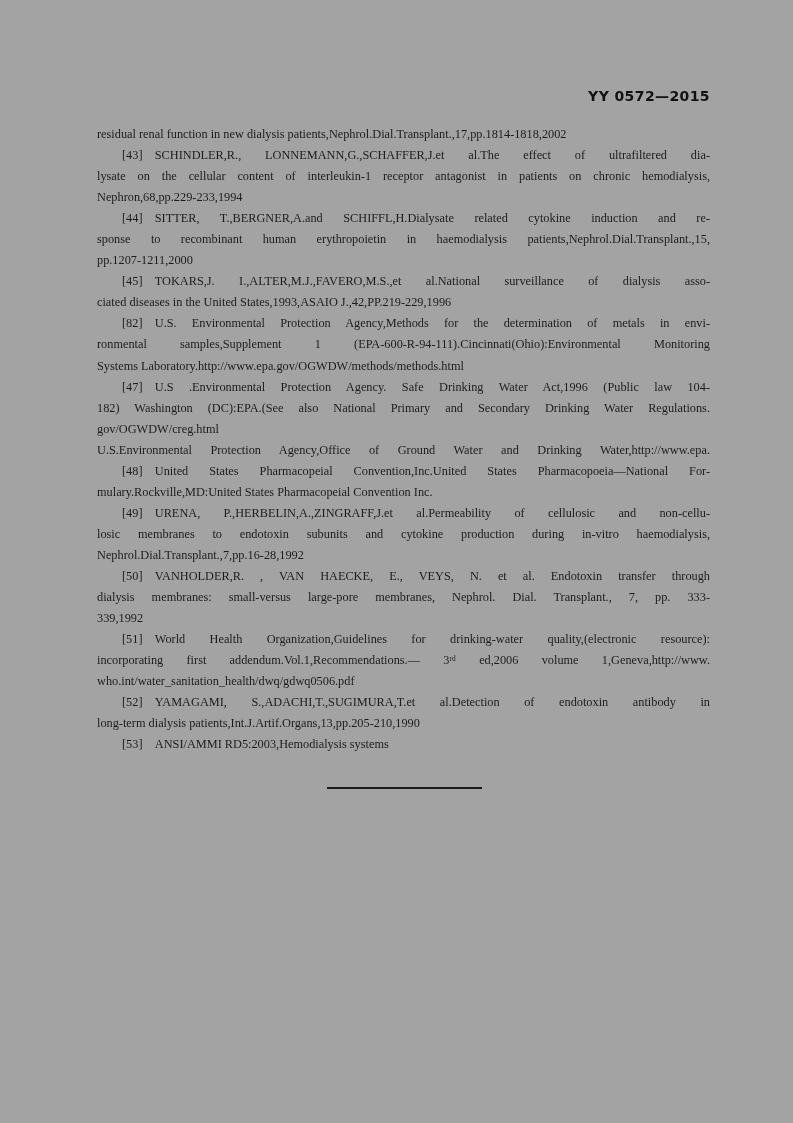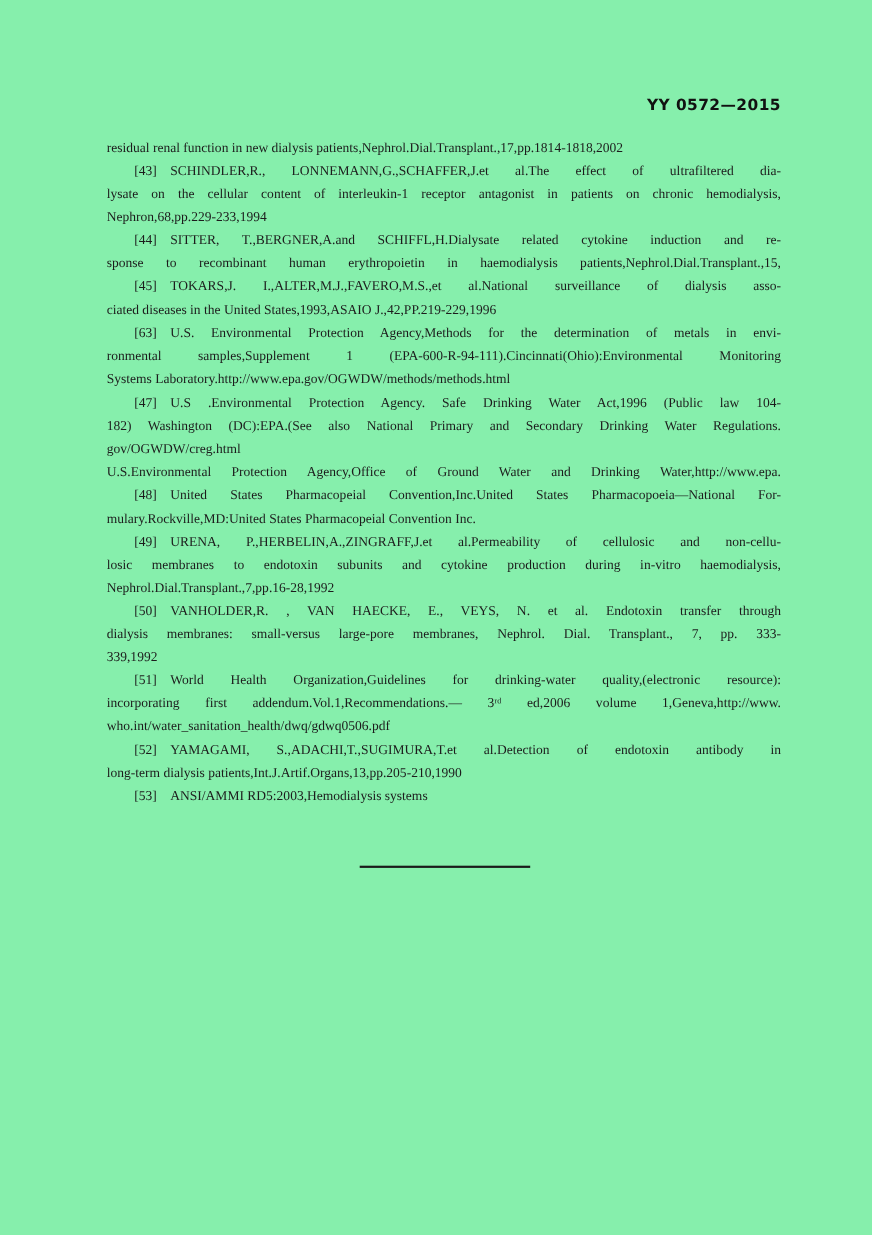--- a/index.html
+++ b/index.html
@@ -1,21 +1,21 @@
 <!DOCTYPE html>
 <html><head>
 <meta charset="utf-8">
 <style>
   * { margin: 0; padding: 0; box-sizing: border-box; }
   html, body { background: #ffffff; }
   .page {
     position: relative;
     width: 793px;
     height: 1123px;
-    background: #86efac;
+    background: #a3a3a3;
     font-family: "Liberation Serif", "DejaVu Serif", serif;
     color: #1c1c1c;
     overflow: hidden;
   }
   .doc-header {
     position: absolute;
     top: 88px;
     right: 83px;
     font-family: "DejaVu Sans", "Liberation Sans", sans-serif;
     font-weight: bold;
@@ -68,29 +68,30 @@
 
     <div class="ref">
       <div class="line first just">[43] SCHINDLER,R., LONNEMANN,G.,SCHAFFER,J.et al.The effect of ultrafiltered dia-</div>
       <div class="line just">lysate on the cellular content of interleukin-1 receptor antagonist in patients on chronic hemodialysis,</div>
       <div class="line">Nephron,68,pp.229-233,1994</div>
     </div>
 
     <div class="ref">
       <div class="line first just">[44] SITTER, T.,BERGNER,A.and SCHIFFL,H.Dialysate related cytokine induction and re-</div>
       <div class="line just">sponse to recombinant human erythropoietin in haemodialysis patients,Nephrol.Dial.Transplant.,15,</div>
+      <div class="line">pp.1207-1211,2000</div>
     </div>
 
     <div class="ref">
       <div class="line first just">[45] TOKARS,J. I.,ALTER,M.J.,FAVERO,M.S.,et al.National surveillance of dialysis asso-</div>
       <div class="line">ciated diseases in the United States,1993,ASAIO J.,42,PP.219-229,1996</div>
     </div>
 
     <div class="ref">
-      <div class="line first just">[63] U.S. Environmental Protection Agency,Methods for the determination of metals in envi-</div>
+      <div class="line first just">[82] U.S. Environmental Protection Agency,Methods for the determination of metals in envi-</div>
       <div class="line just">ronmental samples,Supplement 1 (EPA-600-R-94-111).Cincinnati(Ohio):Environmental Monitoring</div>
       <div class="line">Systems Laboratory.http://www.epa.gov/OGWDW/methods/methods.html</div>
     </div>
 
     <div class="ref">
       <div class="line first just">[47] U.S .Environmental Protection Agency. Safe Drinking Water Act,1996 (Public law 104-</div>
       <div class="line just">182) Washington (DC):EPA.(See also National Primary and Secondary Drinking Water Regulations.</div>
       <div class="line">gov/OGWDW/creg.html</div>
       <div class="line just">U.S.Environmental Protection Agency,Office of Ground Water and Drinking Water,http://www.epa.</div>
     </div>

